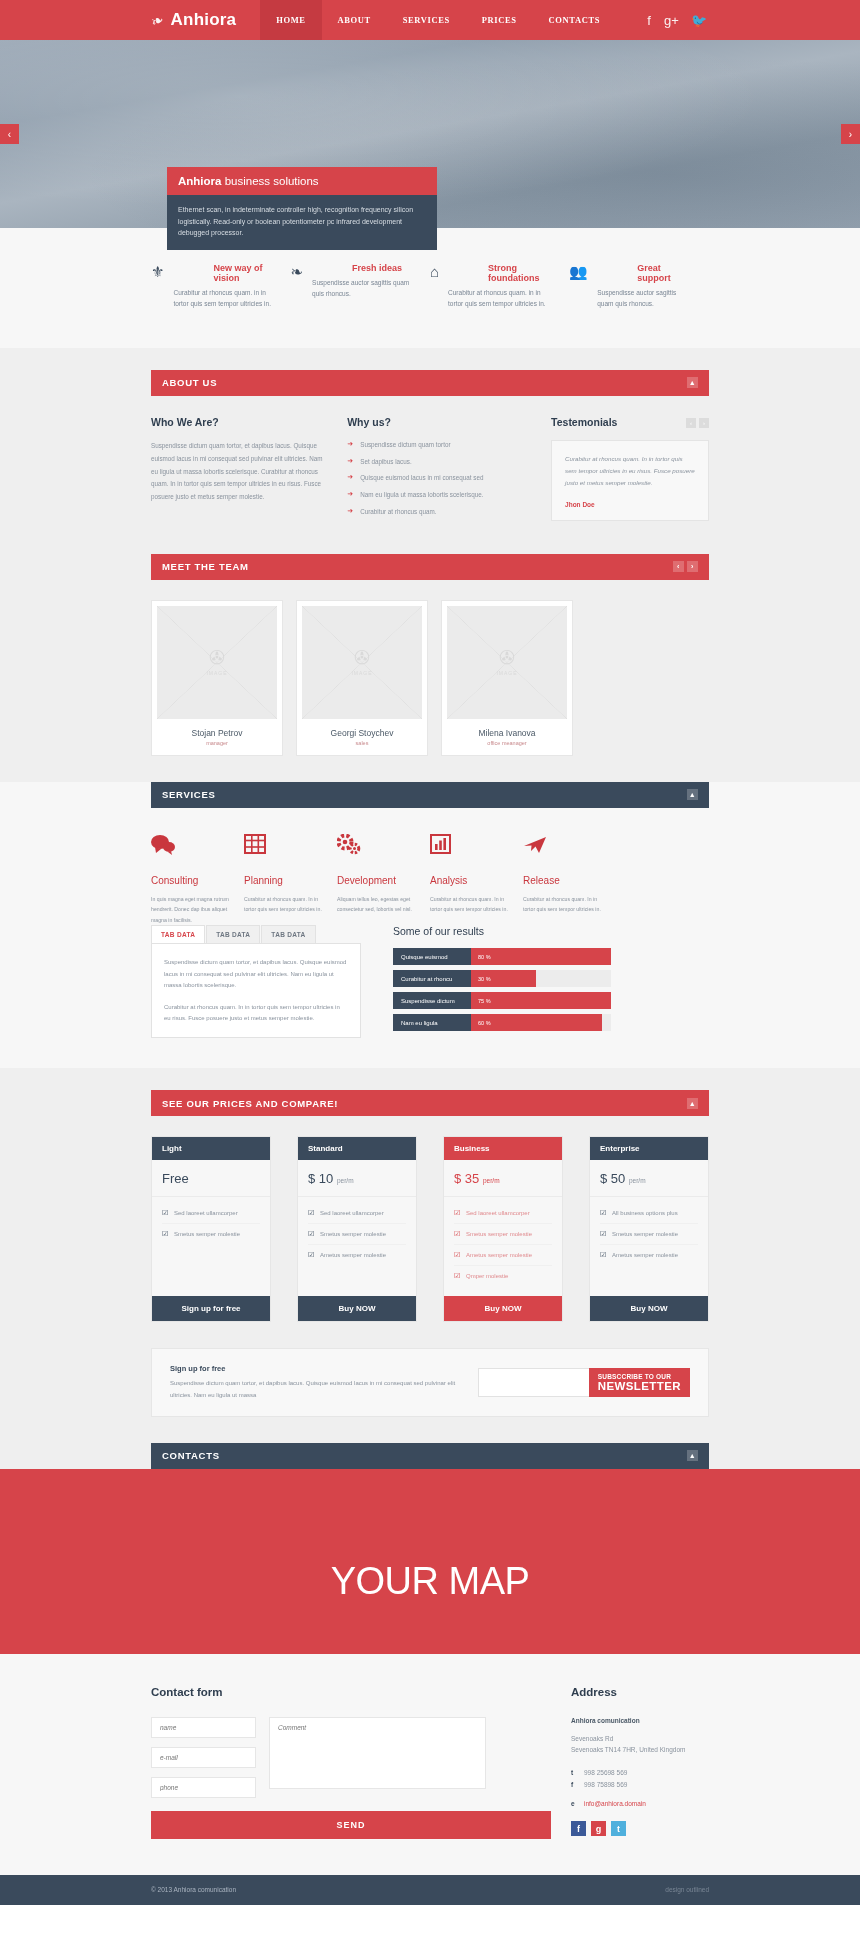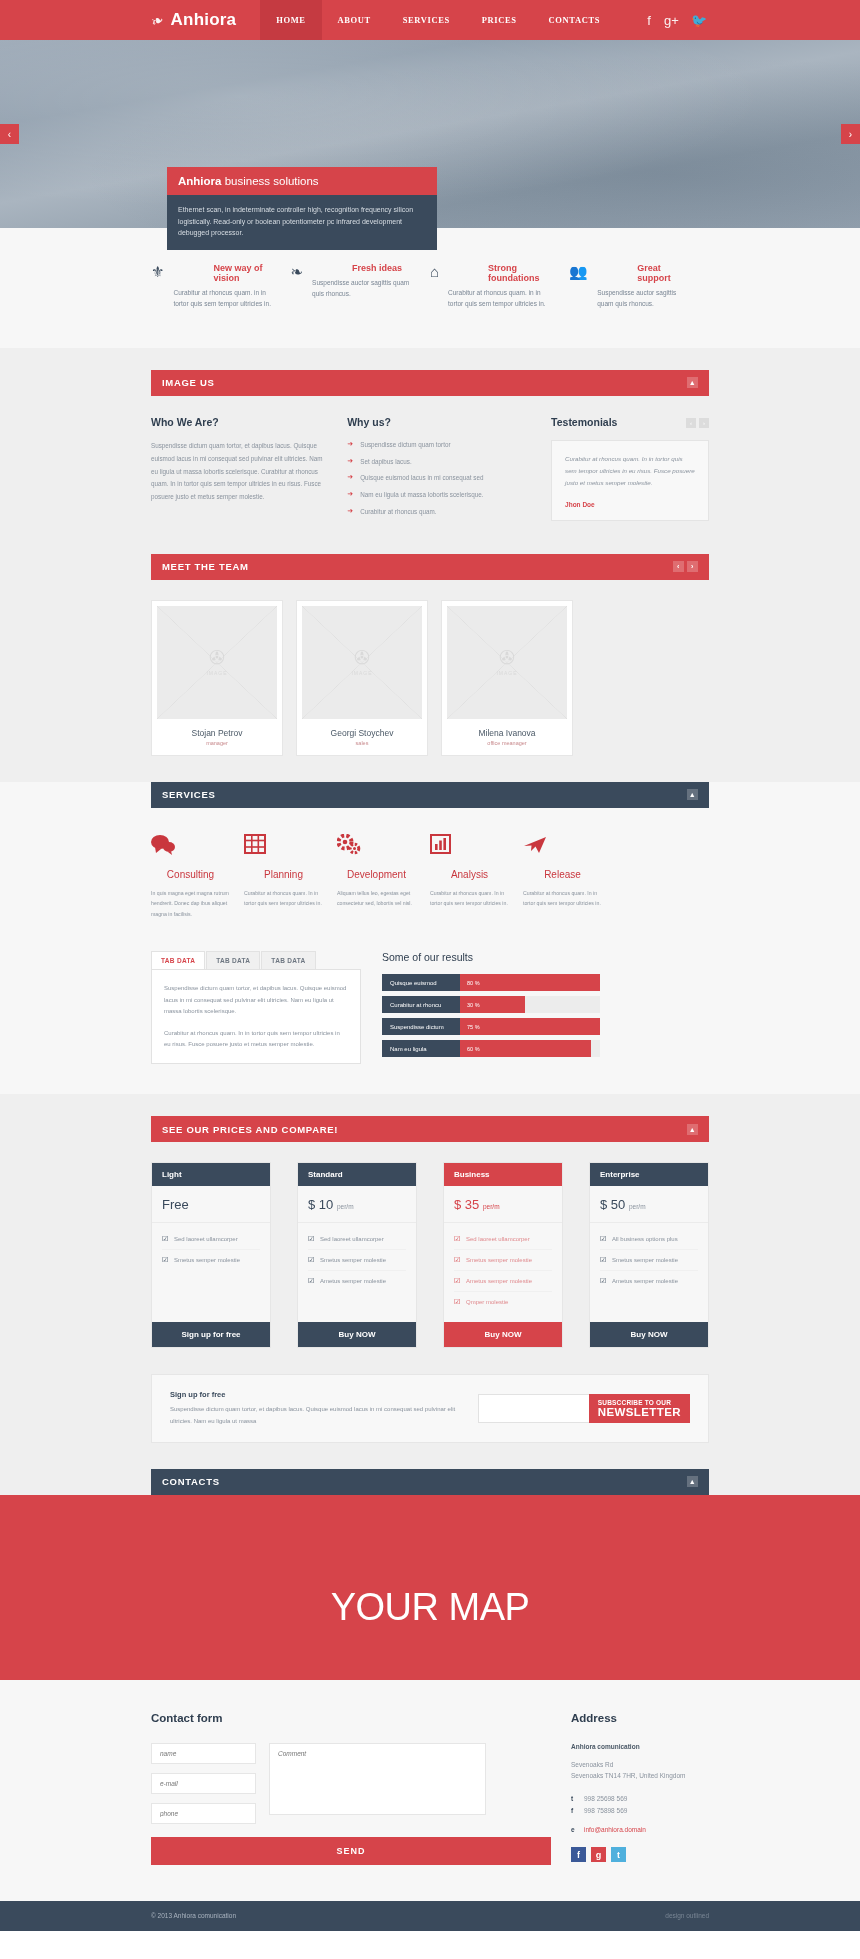--- a/index.html
+++ b/index.html
@@ -161,24 +161,24 @@
   .member-ico .g { font-size: 19px; line-height: 1; }
   .member-ico .t { font-size: 5px; letter-spacing: 1px; margin-top: 3px; }
   .member-name { text-align: center; margin-top: 9px; font-size: 8.5px; color: #4a5866; }
   .member-role { text-align: center; margin-top: 2px; font-size: 5.5px; color: #c88a8d; }
 
   
   .services-wrap { background: #f7f7f7; padding: 0 151px 0; }
   .svc-grid { display: flex; margin-top: 26px; }
   .svc { width: 16.6667%; padding-right: 14px; }
   .svc-ico { color: #c9373e; font-size: 21px; line-height: 1; height: 26px; }
-  .svc h4 { color: #c9373e; font-size: 10px; font-weight: normal; margin: 9px 0 8px; text-align: center; }
+  .svc h4 { color: #c9373e; font-size: 10px; font-weight: normal; margin: 15px 0 8px; }
   .svc p { font-size: 5.2px; line-height: 2.05; color: #8a939e; }
 
-  .lower-grid { display: flex; gap: 21px; margin-top: 32px; padding-bottom: 30px; }
+  .lower-grid { display: flex; gap: 32px; padding-bottom: 30px; }
   .tabs-wrap { width: 210px; }
   .tabs { display: flex; gap: 1px; }
   .tab {
     background: #f0f0f0; border: 1px solid #e2e2e2; border-bottom: none;
     padding: 5px 9px; font-size: 6.5px; font-weight: bold; color: #6d7681;
     letter-spacing: .3px; cursor: pointer;
   }
   .tab.active { background: #fff; color: #d6444a; }
   .tab-panel { background: #fff; border: 1px solid #e2e2e2; padding: 13px 12px; }
   .tab-panel p { font-size: 6px; line-height: 1.9; color: #8a939e; }
@@ -357,21 +357,21 @@
       <div class="feature-ico">👥</div>
       <div>
         <h4>Great support</h4>
         <p>Suspendisse auctor sagittis quam quis rhoncus.</p>
       </div>
     </div>
   </div>
 
   <div class="about-wrap">
     <div class="sec-bar red">
-      <span>IMAGE US</span>
+      <span>ABOUT US</span>
       <span class="sq">▲</span>
     </div>
     <div class="about-cols">
       <div class="col-a">
         <div class="col-title">Who We Are?</div>
         <p>Suspendisse dictum quam tortor, et dapibus lacus. Quisque euismod lacus in mi consequat sed pulvinar elit ultricies. Nam eu ligula ut massa lobortis scelerisque. Curabitur at rhoncus quam. In in tortor quis sem tempor ultricies in eu risus. Fusce posuere justo et metus semper molestie.</p>
       </div>
       <div class="col-b">
         <div class="col-title">Why us?</div>
         <ul class="why-list">

